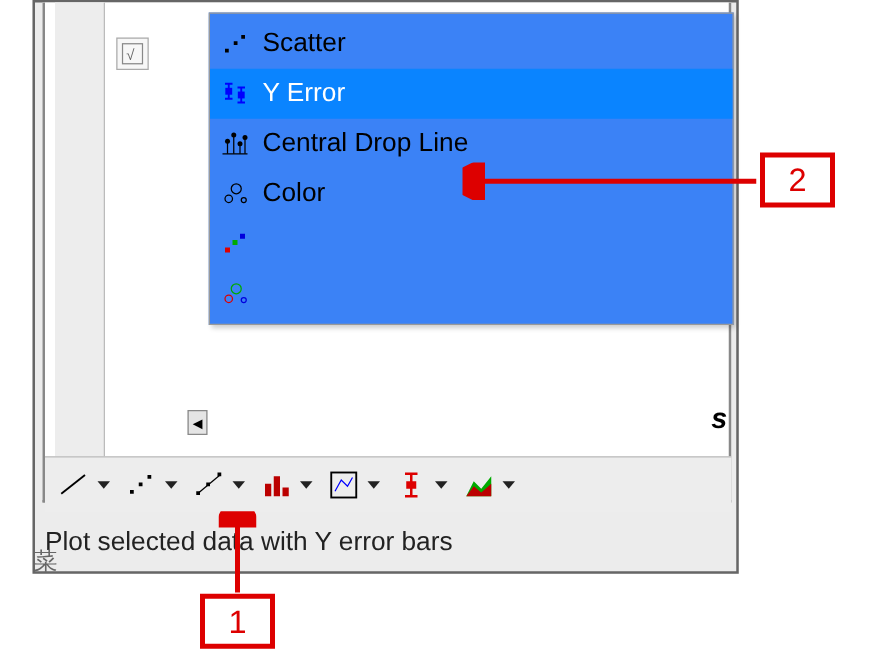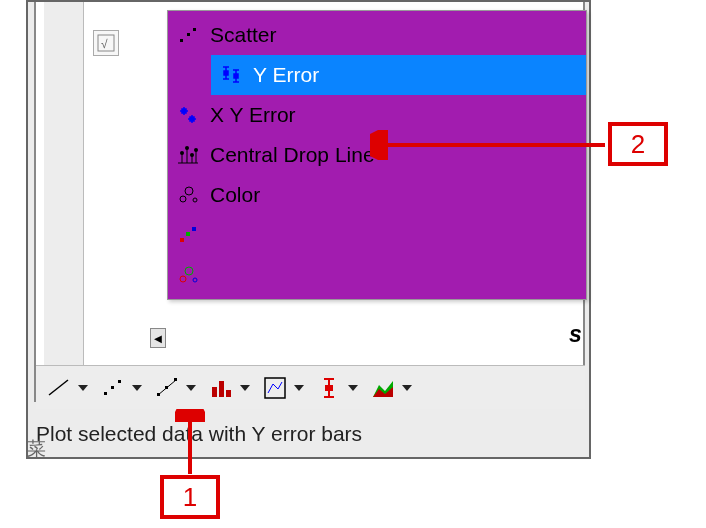--- a/index.html
+++ b/index.html
@@ -47,36 +47,35 @@
     background: #f7f7f7;
     display: flex;
     align-items: center;
     justify-content: center;
   }
   .menu {
     position: absolute;
     left: 139px;
     top: 8px;
     width: 420px;
-    background: #a21caf;
+    background: #3b82f6;
     border: 1px solid #999;
     box-shadow: 2px 2px 4px rgba(0,0,0,0.2);
     padding: 4px 0;
   }
   .menu-item {
     display: flex;
     align-items: center;
     height: 40px;
     padding: 0 10px 0 6px;
     cursor: default;
   }
   .menu-item.selected {
     background: #0a84ff;
     color: #fff;
-    margin-left: 43px;
   }
   .menu-icon {
     width: 28px;
     height: 28px;
     margin-right: 8px;
     display: flex;
     align-items: center;
     justify-content: center;
   }
   .menu-label {
@@ -216,35 +215,20 @@
               <line x1="4" y1="16" x2="10" y2="16"></line>
               <rect x="5" y="8" width="4" height="4" fill="#00f"></rect>
               <line x1="17" y1="7" x2="17" y2="19"></line>
               <line x1="14" y1="7" x2="20" y2="7"></line>
               <line x1="14" y1="19" x2="20" y2="19"></line>
               <rect x="15" y="11" width="4" height="4" fill="#00f"></rect>
             </g>
           </svg>
       </span>
       <span class="menu-label">Y Error</span>
-    </div>
-    <div class="menu-item">
-      <span class="menu-icon">
-        <svg width="24" height="24" viewBox="0 0 24 24">
-            <g stroke="#00f" stroke-width="1.5">
-              <line x1="8" y1="4" x2="8" y2="12"></line>
-              <line x1="4" y1="8" x2="12" y2="8"></line>
-              <rect x="6" y="6" width="4" height="4" fill="#00f"></rect>
-              <line x1="16" y1="12" x2="16" y2="20"></line>
-              <line x1="12" y1="16" x2="20" y2="16"></line>
-              <rect x="14" y="14" width="4" height="4" fill="#00f"></rect>
-            </g>
-          </svg>
-      </span>
-      <span class="menu-label">X Y Error</span>
     </div>
     <div class="menu-item">
       <span class="menu-icon">
         <svg width="24" height="24" viewBox="0 0 24 24">
             <line x1="2" y1="20" x2="22" y2="20" stroke="#000"></line>
             <g stroke="#000">
               <line x1="6" y1="20" x2="6" y2="10"></line>
               <line x1="11" y1="20" x2="11" y2="5"></line>
               <line x1="16" y1="20" x2="16" y2="12"></line>
               <line x1="20" y1="20" x2="20" y2="7"></line>

